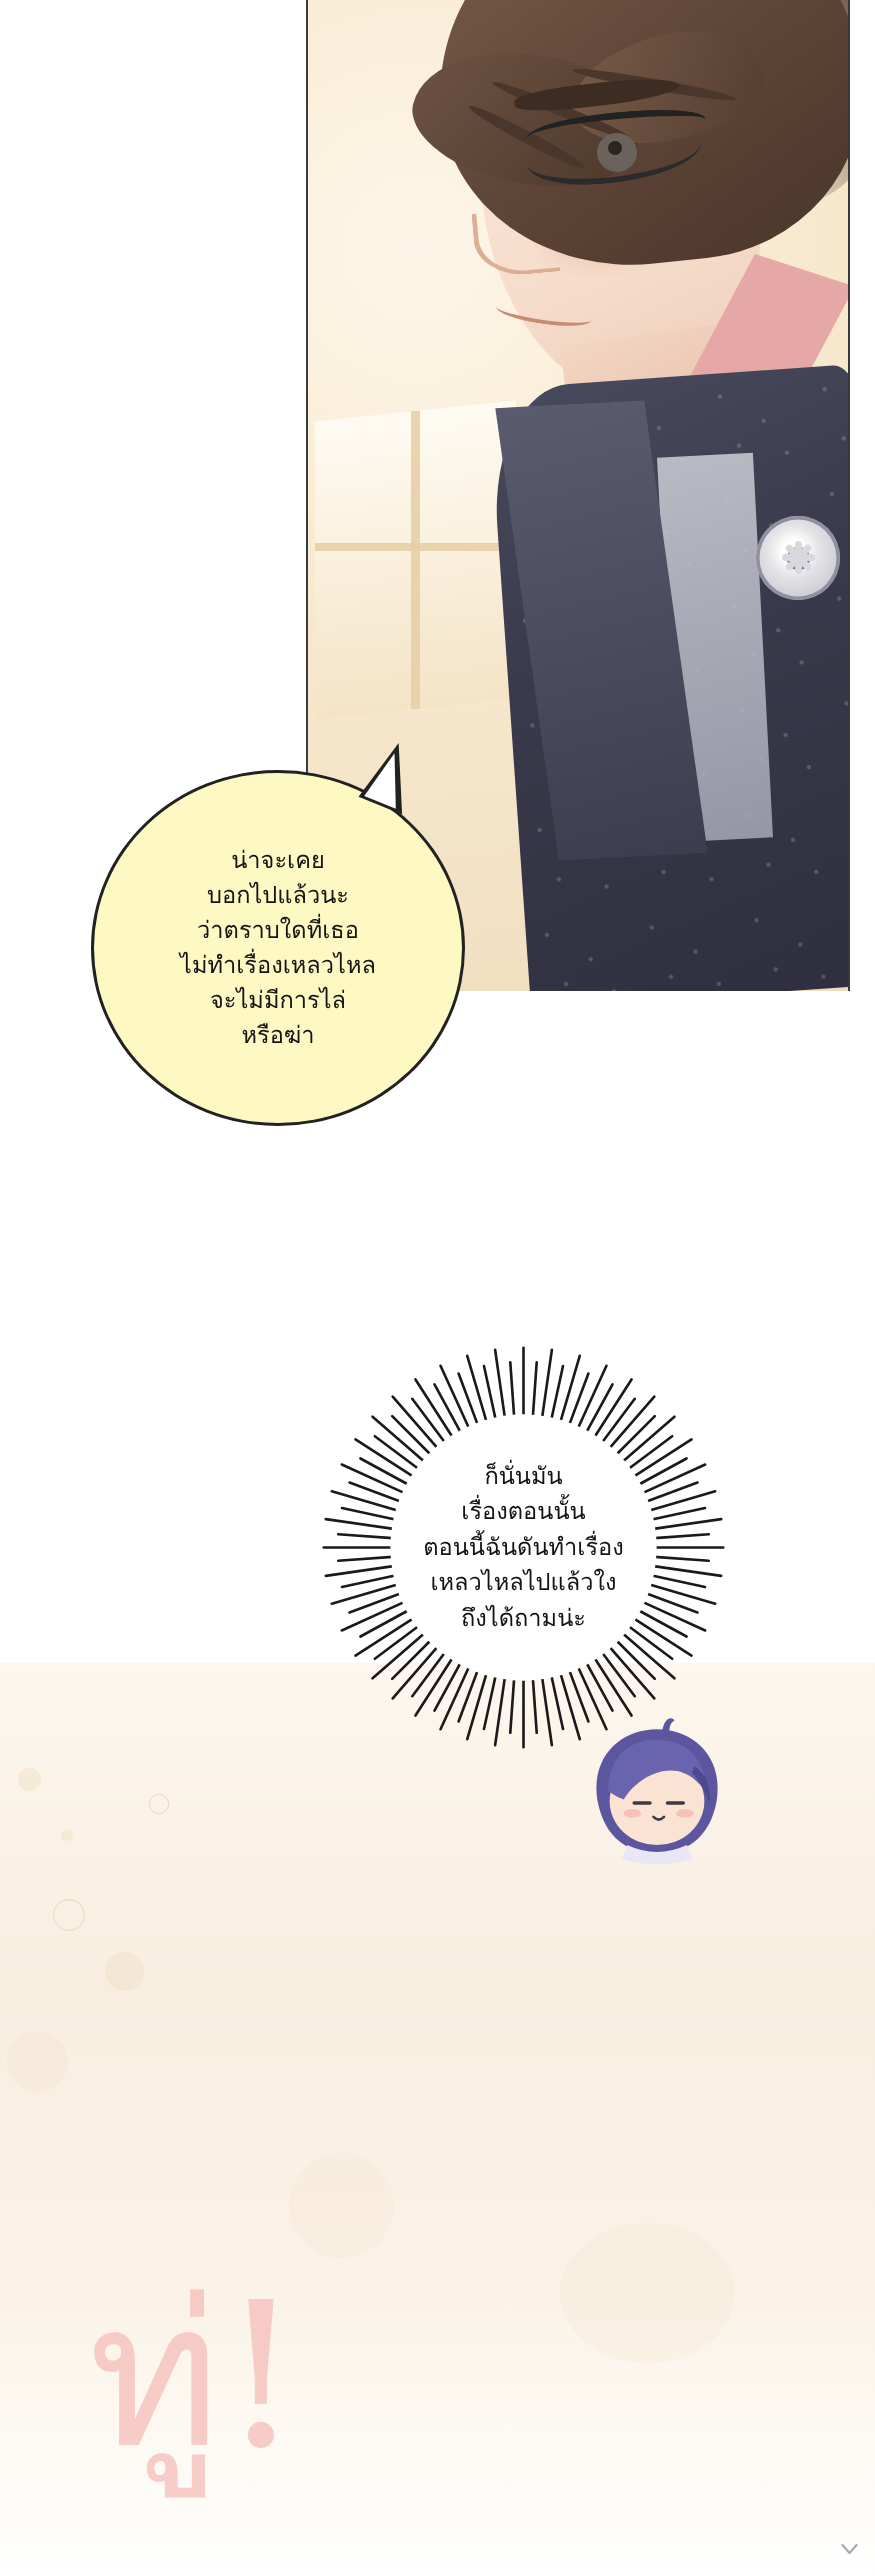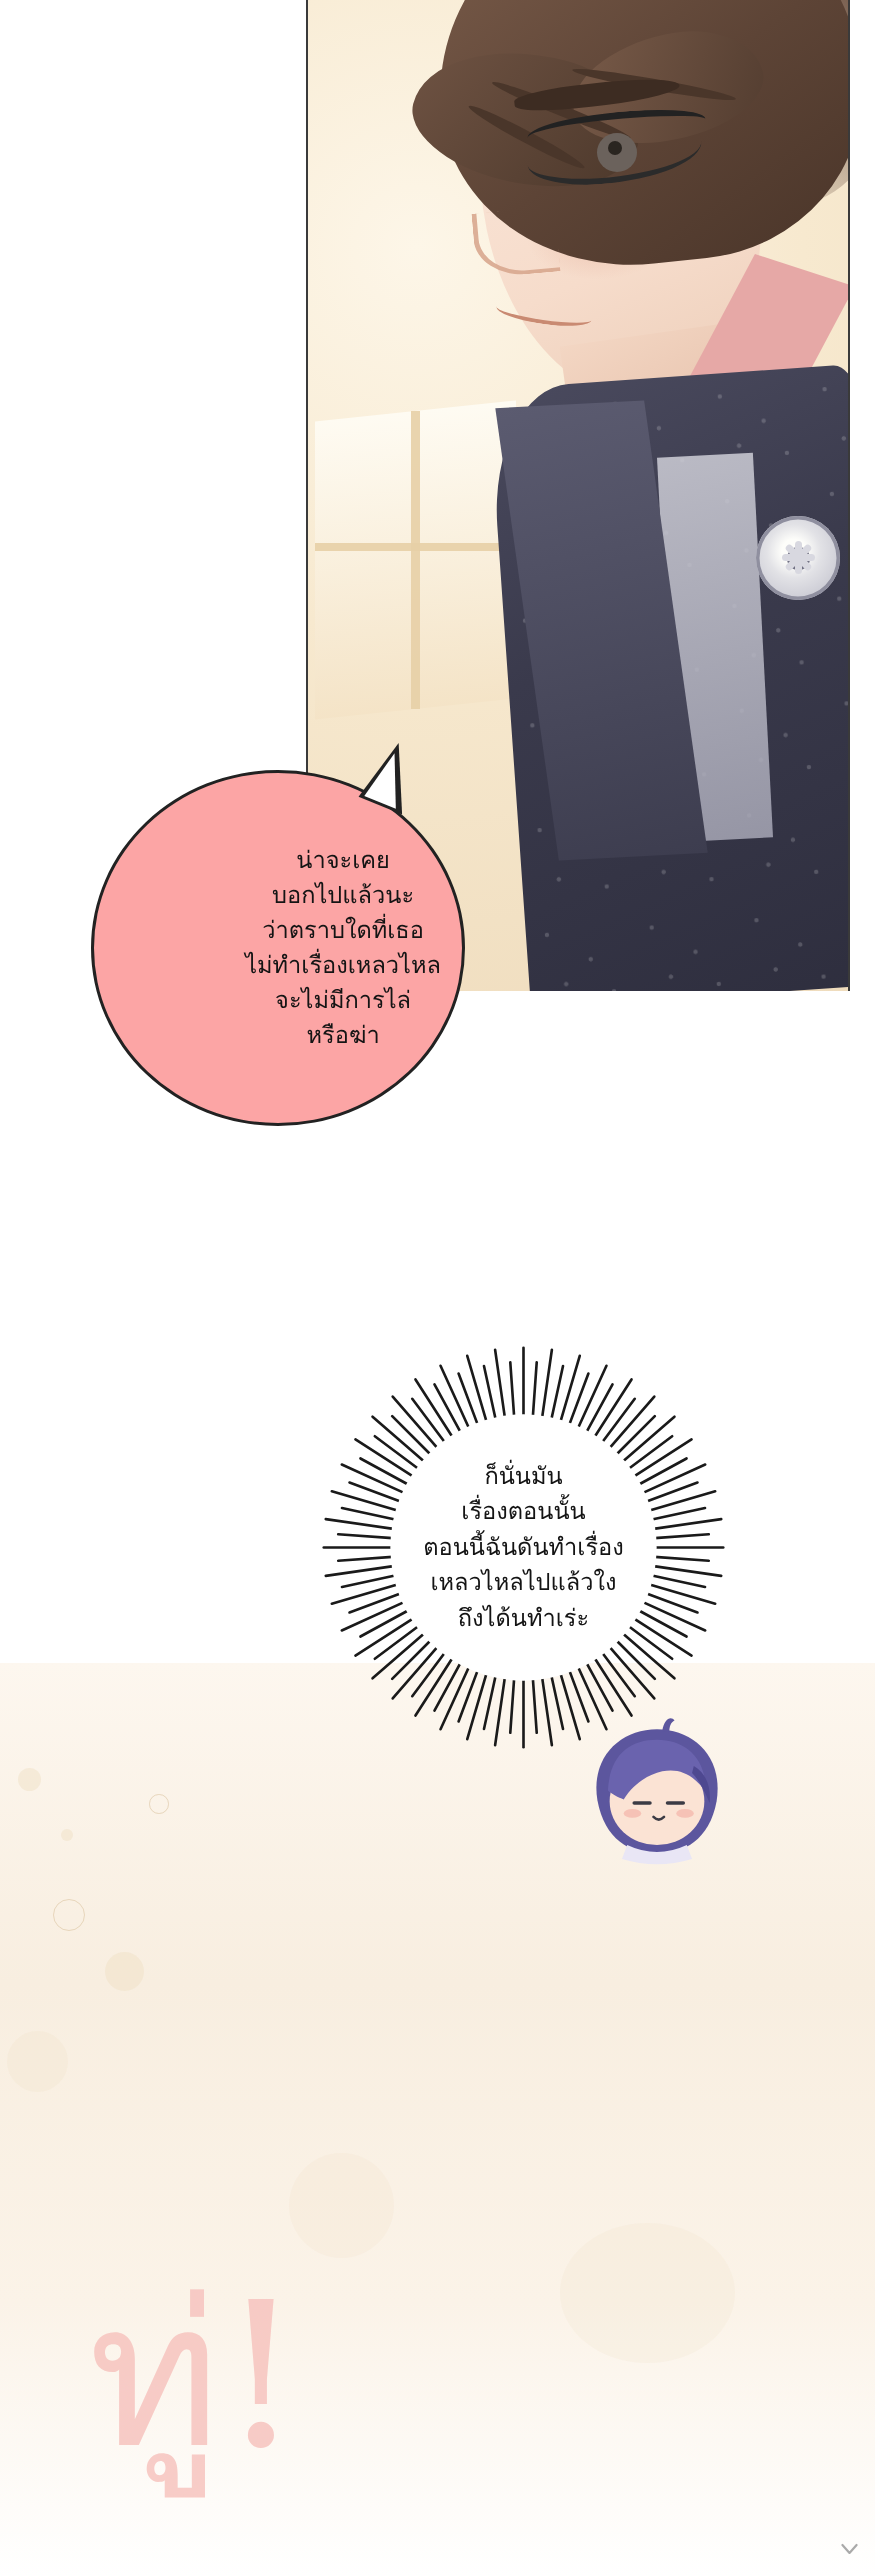--- a/index.html
+++ b/index.html
@@ -225,26 +225,26 @@
     border-radius: 3.5px;
   }
 
   
   .bubble-1 {
     position: absolute;
     left: 91px;
     top: 770px;
     width: 368px;
     height: 350px;
-    background: #fca5a5;
+    background: #fef9c3;
     border: 3.5px solid #222;
     border-radius: 50%;
     display: flex;
     align-items: center;
-    justify-content: flex-end;
+    justify-content: center;
     z-index: 5;
   }
   .bubble-1 .tail {
     position: absolute;
     right: 46px;
     top: -30px;
     width: 0; height: 0;
     border-left: 17.5px solid transparent;
     border-right: 30px solid transparent;
     border-bottom: 65px solid #222;
@@ -506,21 +506,21 @@
           <line x1="376.6" y1="198.1" x2="437.2" y2="184.9"></line>
           <line x1="378.5" y1="208.7" x2="455.7" y2="197.6"></line>
           <line x1="379.6" y1="219.3" x2="441.5" y2="214.9"></line>
         </g>
       <circle cx="230" cy="230" r="152" fill="#ffffff" stroke="none"></circle>
     </svg>
     <div class="burst-text">ก็นั่นมัน
 เรื่องตอนนั้น
 ตอนนี้ฉันดันทำเรื่อง
 เหลวไหลไปแล้วใง
-ถึงได้นทำเร่ะ</div>
+ถึงได้ถามน่ะ</div>
   </div>
 
   <div class="chibi">
     <svg width="158" height="149" viewBox="0 0 180 170">
 
       <path d="M22 95 C14 46 48 14 90 14 C132 14 166 46 158 96 C150 140 120 156 90 156 C60 156 30 140 22 95 Z" fill="#5c569e"></path>
 
       <path d="M96 16 C98 2 106 -2 110 4 C106 6 104 10 104 18 Z" fill="#5c569e"></path>
 
       <ellipse cx="90" cy="96" rx="54" ry="50" fill="#fbe3d4"></ellipse>

